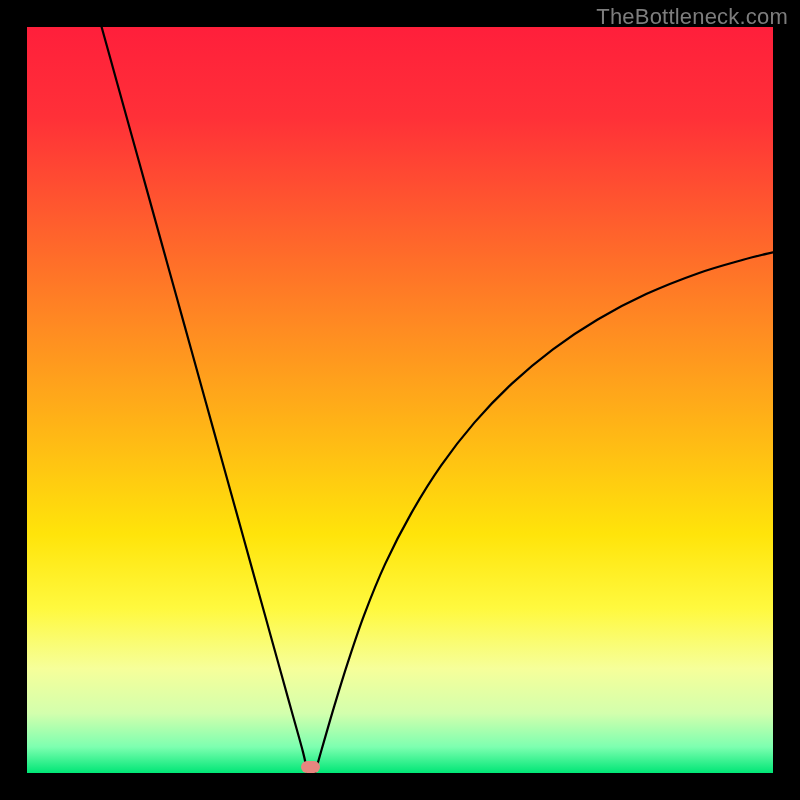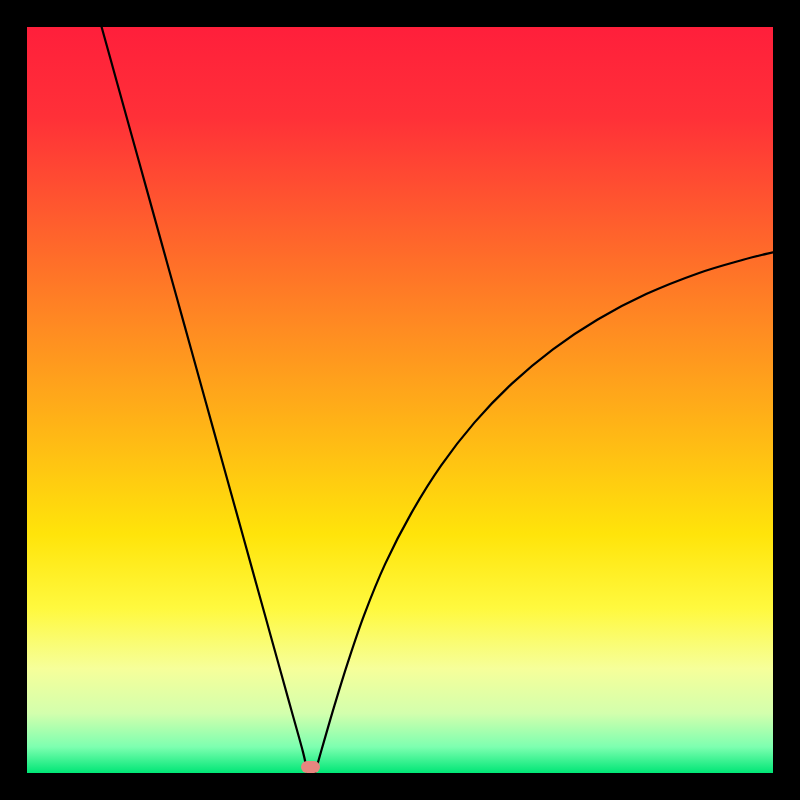--- a/index.html
+++ b/index.html
@@ -43,20 +43,21 @@
     background: #e8867f;
     border-radius: 8px;
     z-index: 5;
   }
 </style>
 </head>
 <body>
 
 <div class="frame">
 
+  <div class="watermark">TheBottleneck.com</div>
 
   <div class="plot-area">
     <svg width="746" height="746" viewBox="0 0 746 746" preserveAspectRatio="none">
       <defs>
         <linearGradient id="bg-grad" x1="0" y1="0" x2="0" y2="1">
             <stop offset="0.00%" stop-color="#ff1f3b"></stop>
             <stop offset="12.00%" stop-color="#ff3038"></stop>
             <stop offset="25.00%" stop-color="#ff5a2e"></stop>
             <stop offset="40.00%" stop-color="#ff8a22"></stop>
             <stop offset="55.00%" stop-color="#ffb915"></stop>

